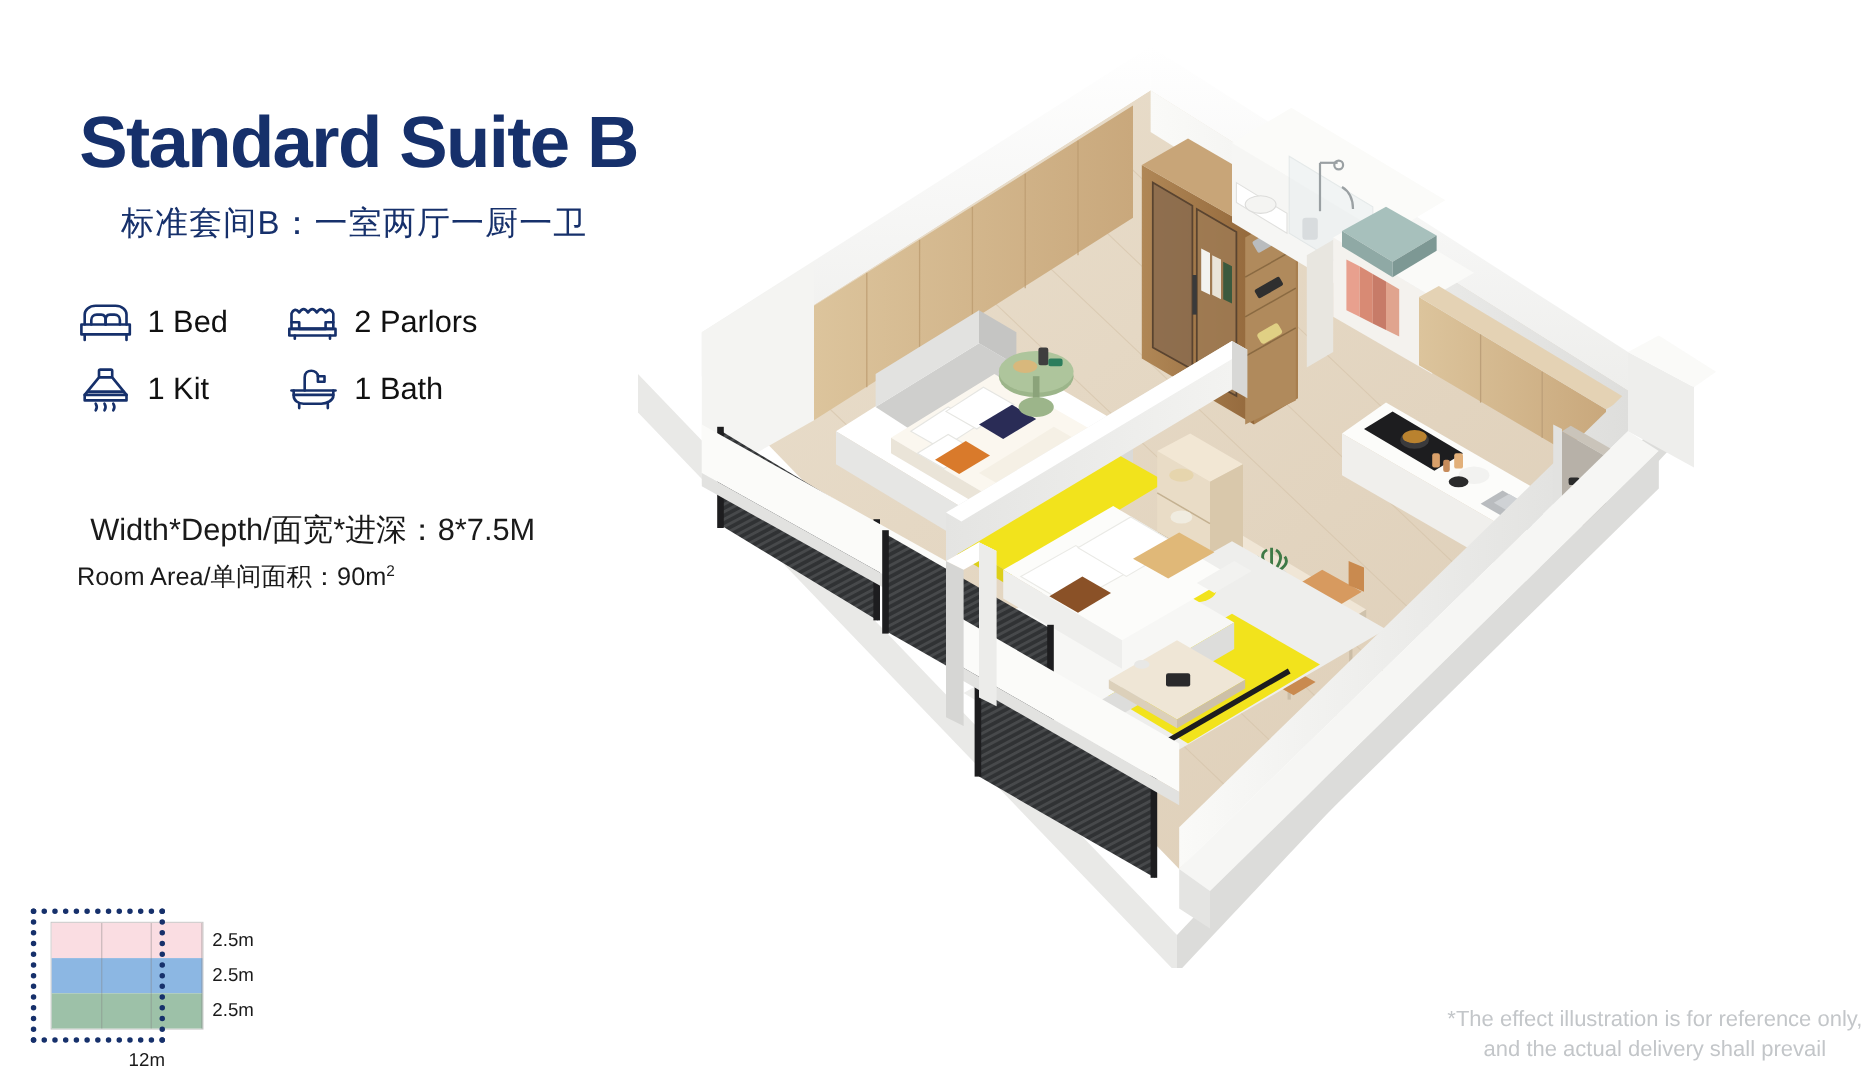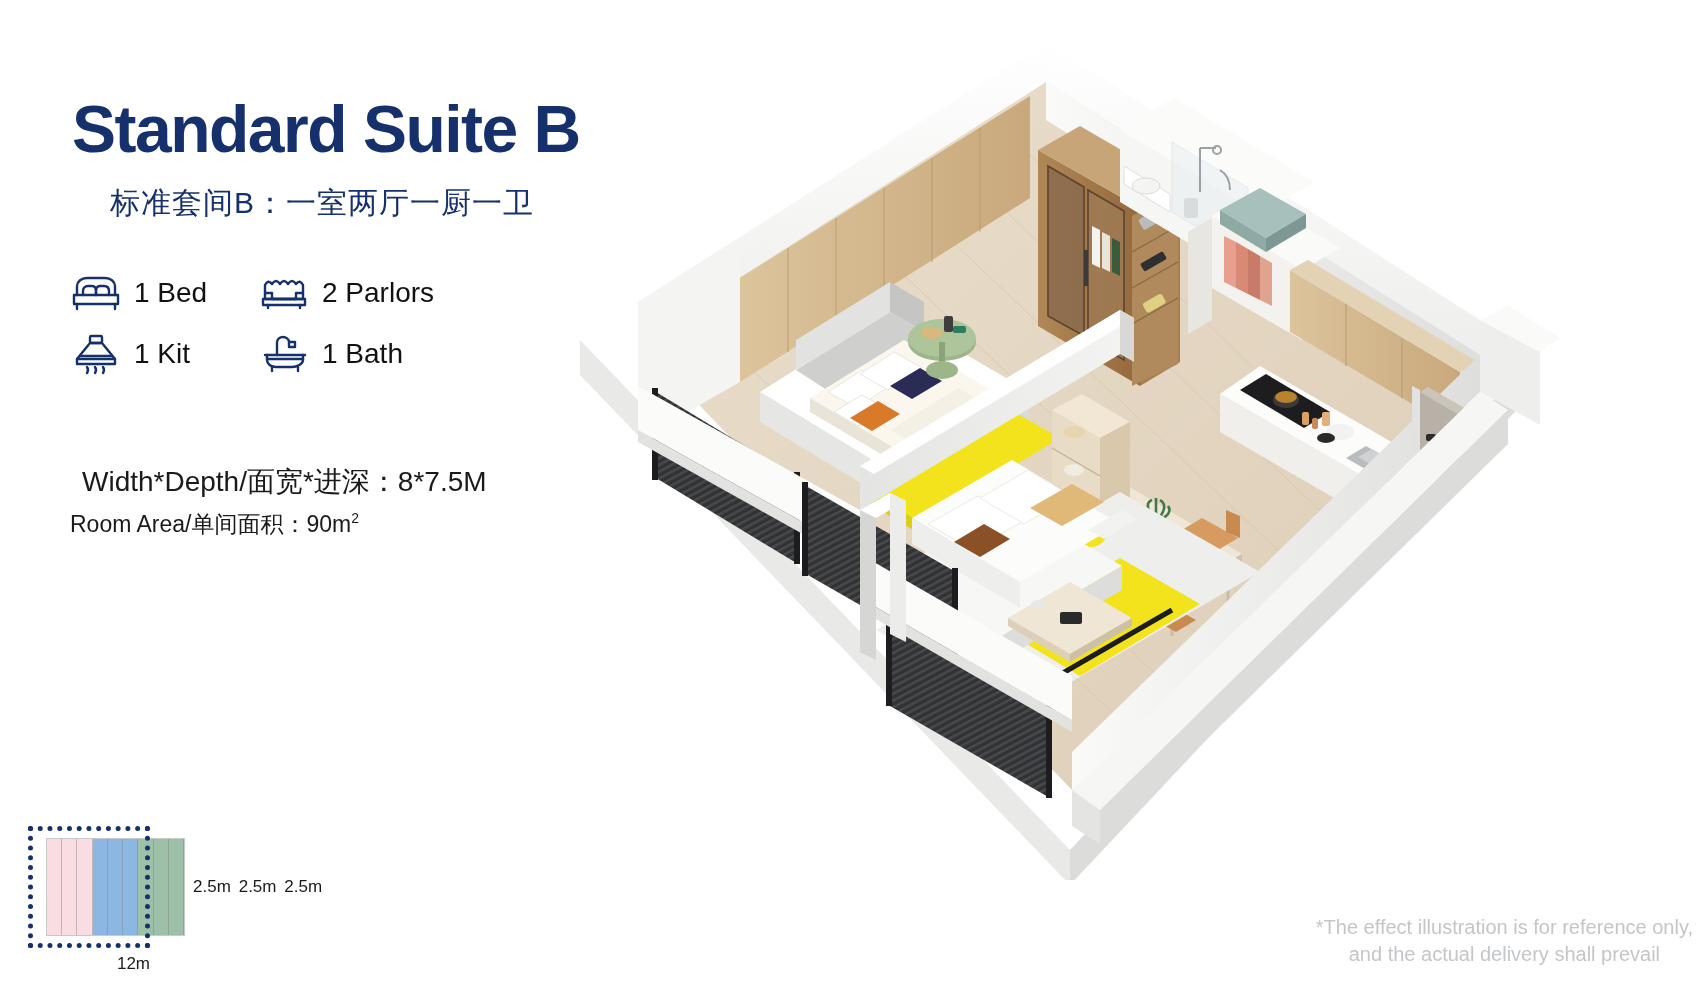--- a/index.html
+++ b/index.html
@@ -109,21 +109,21 @@
     left: 0; top: 0;
     width: 122px; height: 122px;
     border: 5px dotted #16306b;
     z-index: 3;
   }
   #schematic-grid {
     position: absolute;
     left: 18px; top: 12px;
     width: 139px; height: 98px;
     display: flex;
-    flex-direction: row;
+    flex-direction: column;
     border: 1px solid #c9c9c9;
     z-index: 1;
   }
   .band {
     flex: 1 1 0;
     display: flex;
     position: relative;
   }
   .band .cell {
     flex: 1 1 0;

